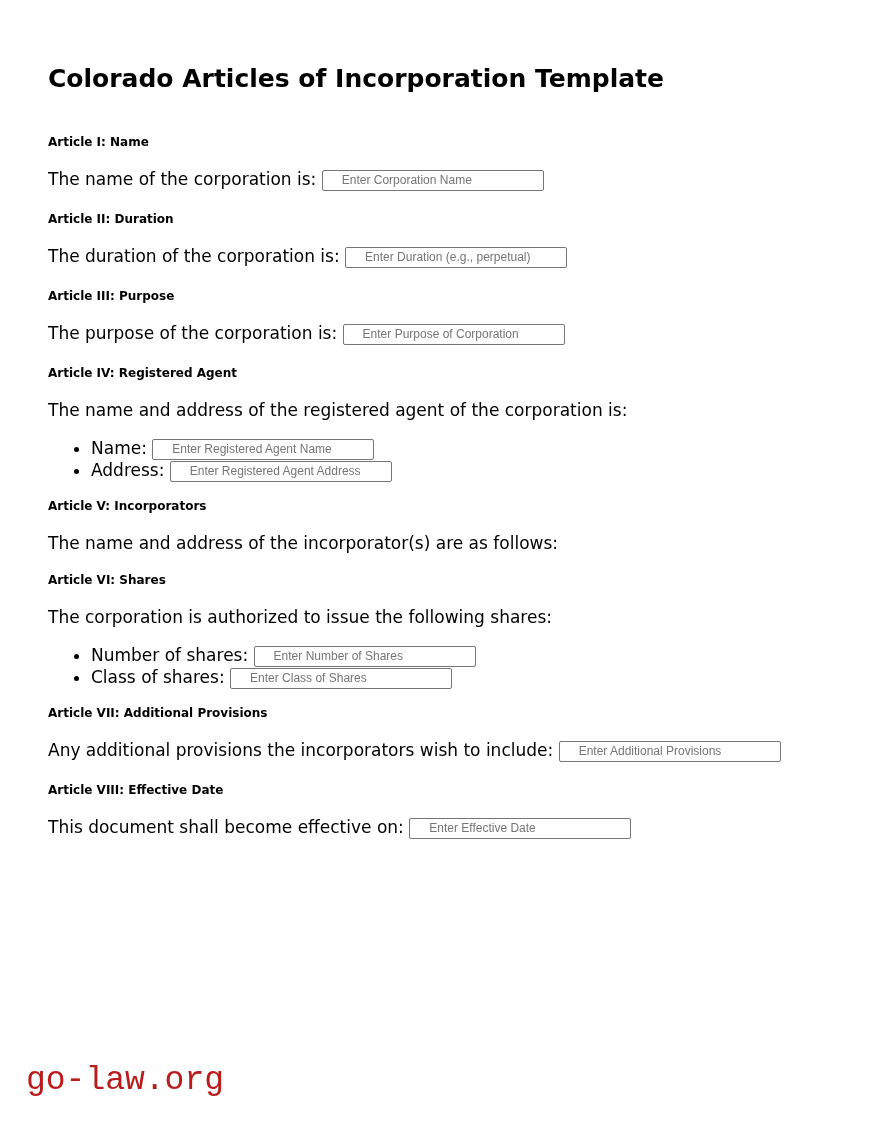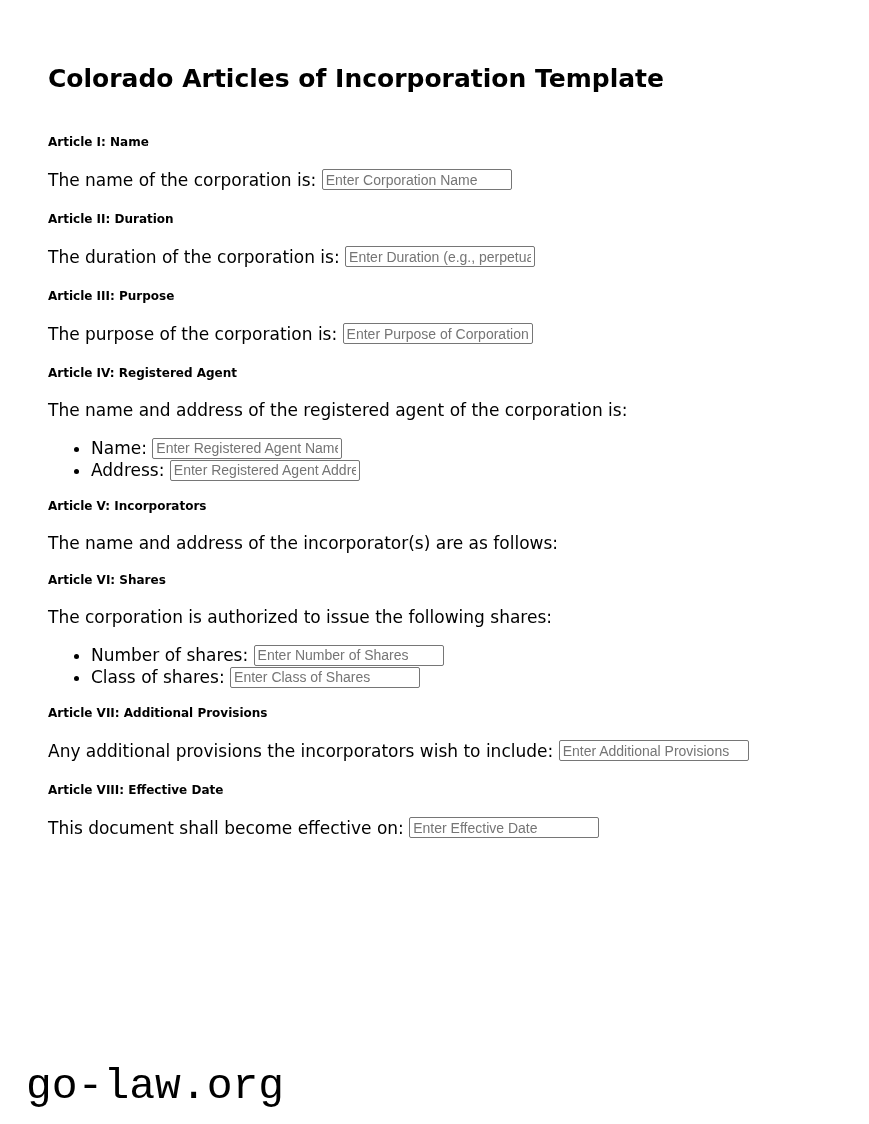--- a/index.html
+++ b/index.html
@@ -5,31 +5,31 @@
   html, body { margin: 0; padding: 0; background: #ffffff; }
   body { width: 869px; height: 1124px; position: relative; overflow: hidden;
          font-family: "DejaVu Sans", sans-serif; color: #000; font-size: 17px; }
   .page { position: absolute; left: 48px; top: 58px; width: 780px; }
   h1 { font-size: 25px; font-weight: bold; line-height: 42px; margin: 0 0 32px 0; }
   p { margin: 0; line-height: 20px; }
   .intro { margin-bottom: 16px; }
   h2 { font-size: 12px; font-weight: bold; margin: 0; line-height: 20px; height: 37px; }
   .row { height: 40px; line-height: 20px; }
   .sub { height: 37px; }
-  input { font-family: "Liberation Sans", sans-serif; font-size: 14px; color: #333;
-          border: 1px solid #767676; border-radius: 2px; padding: 1px 3px; height: 17px;
+  input { font-family: "Liberation Sans", sans-serif; font-size: 12px; color: #333;
+          border: 1px solid #767676; border-radius: 2px; padding: 1px 19px; height: 17px;
           width: 182px; box-sizing: content-box; vertical-align: 1px; background: #fff; }
   input::placeholder { color: #757575; }
   ul, ol { margin: 0; padding-left: 43px; }
   ul { list-style: disc; }
   li { line-height: 22px; height: 22px; }
   .list-block { height: 59px; padding-top: 0; }
   .witness { margin-top: 2px; }
   .watermark { position: absolute; left: 26px; top: 1062px; font-family: "Liberation Mono", monospace;
-               font-size: 43px; color: #000000; letter-spacing: 0px; }
+               font-size: 33px; color: #b91c1c; letter-spacing: 0px; }
 </style>
 </head>
 <body>
 
 <div class="page">
   <h1>Colorado Articles of Incorporation Template</h1>
 
   <h2>Article I: Name</h2>
   <div class="row">
     <span>The name of the corporation is:</span>

